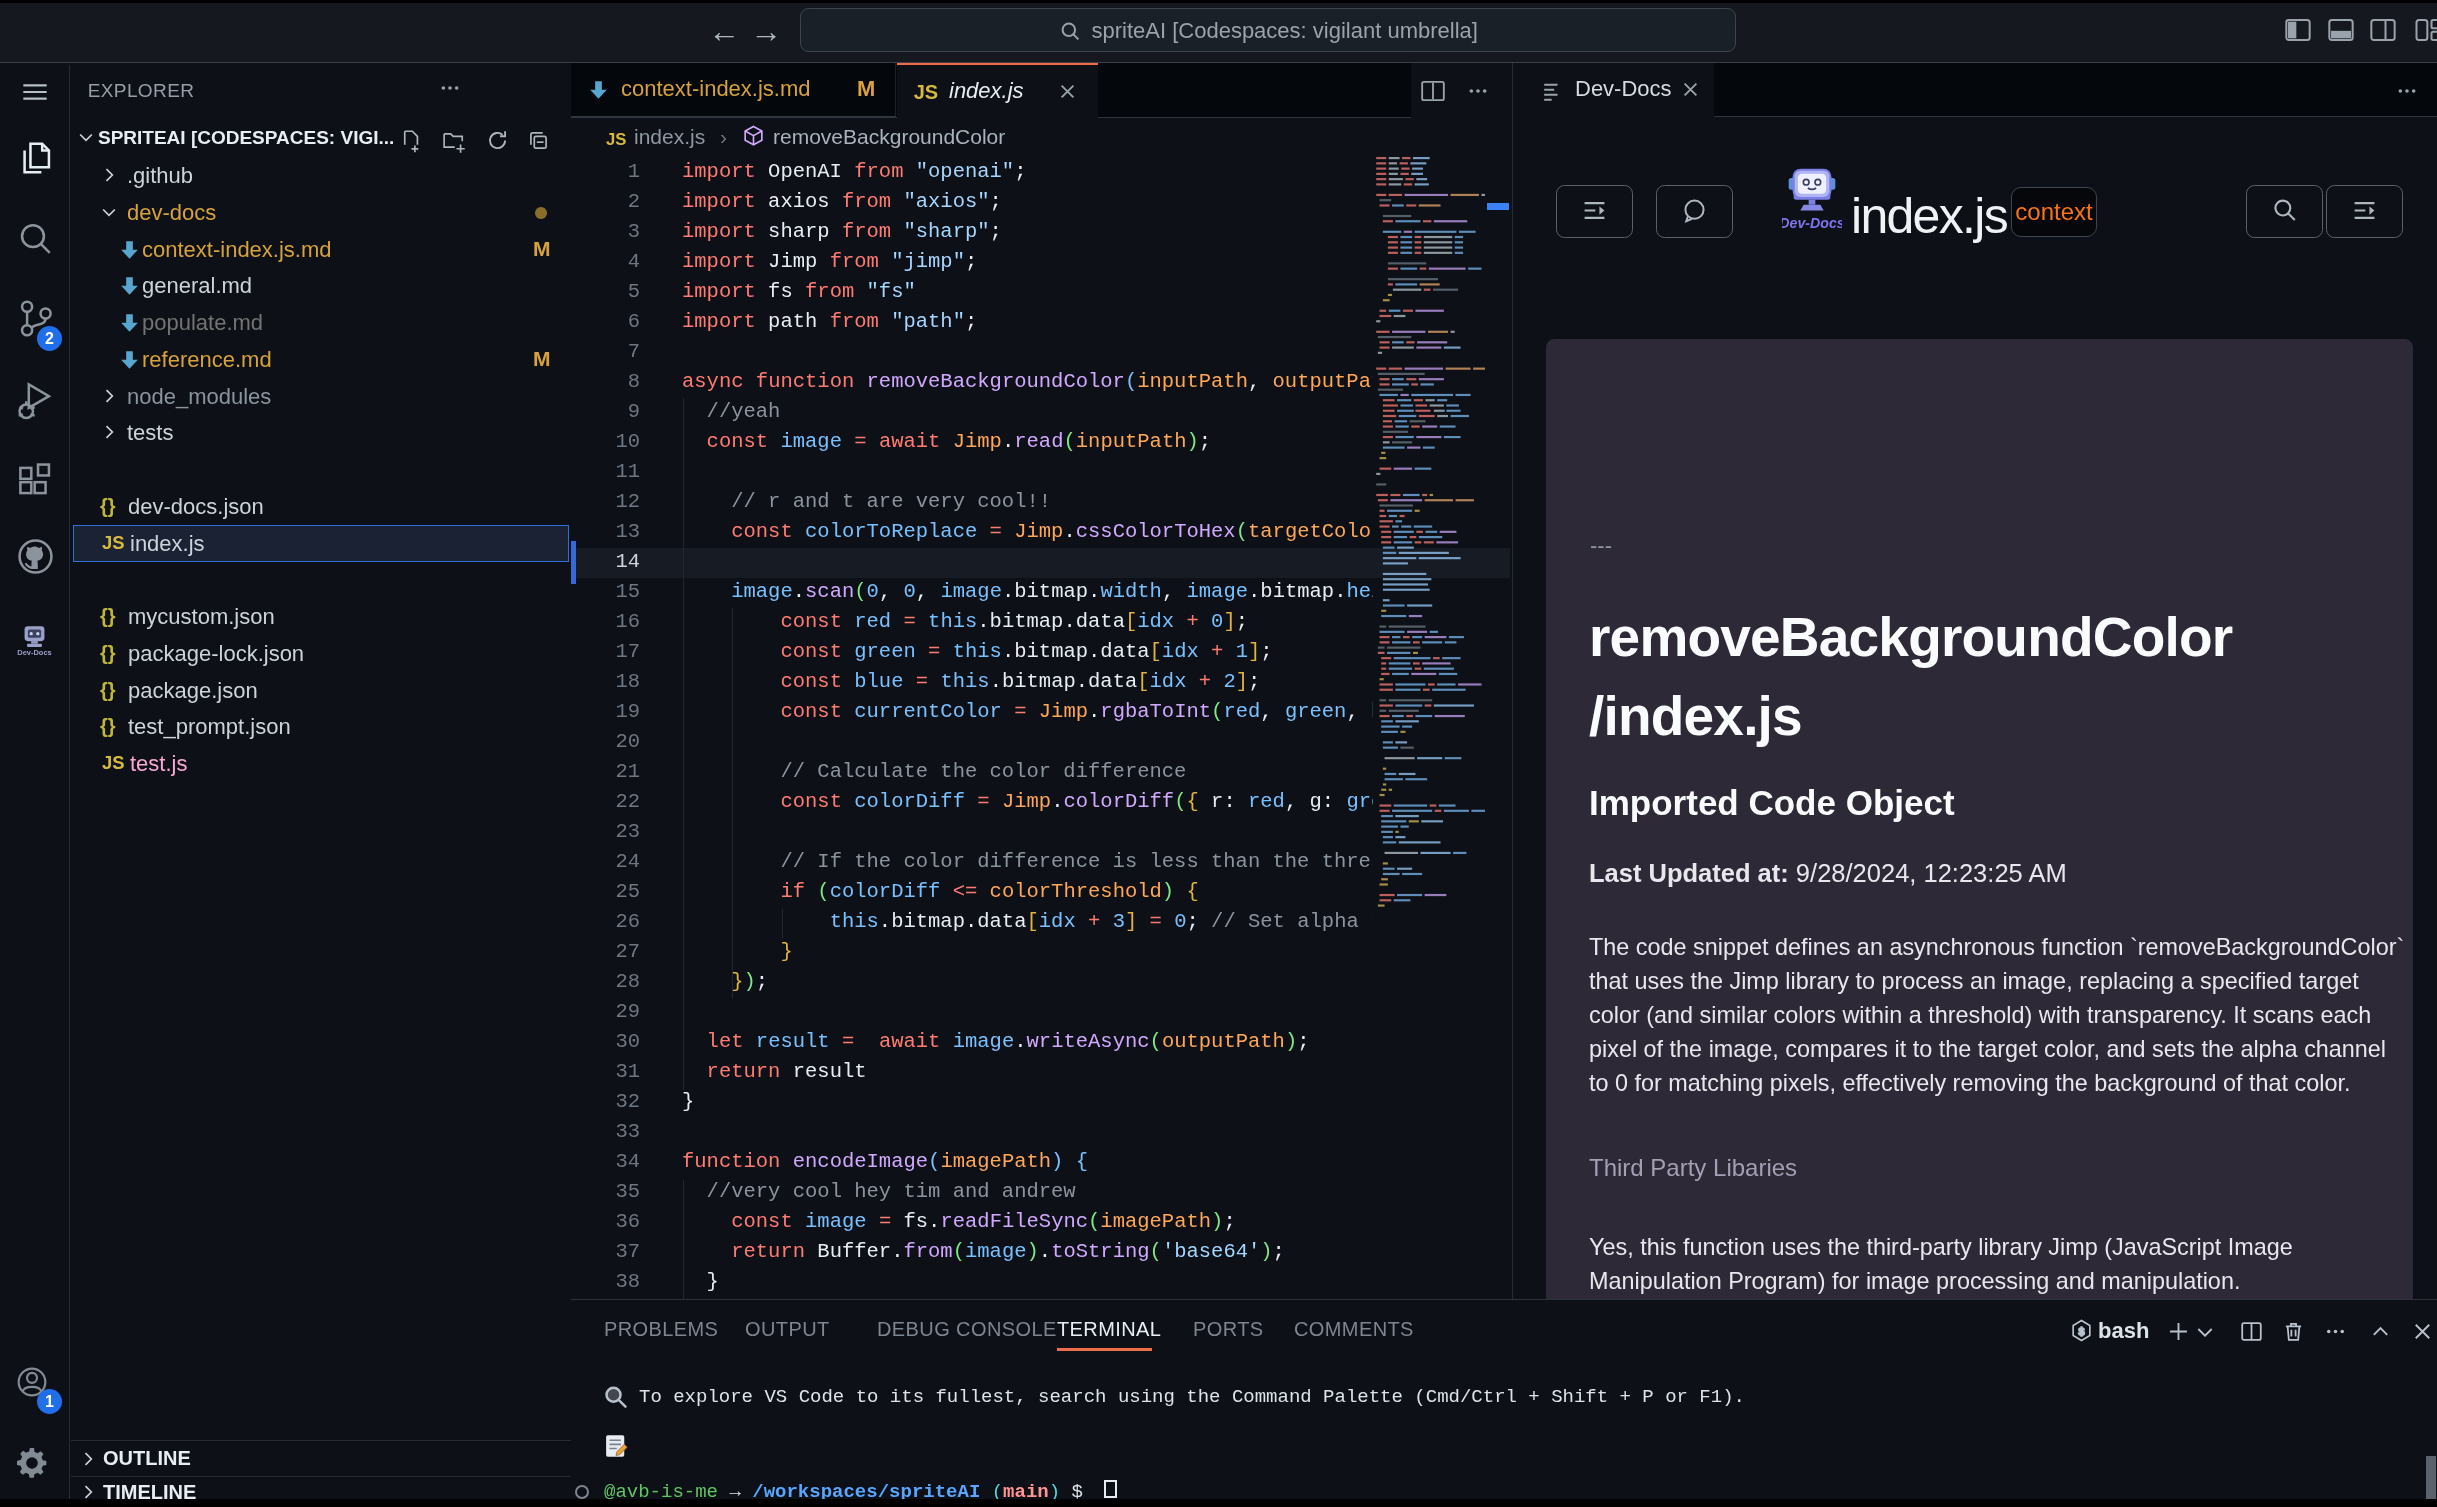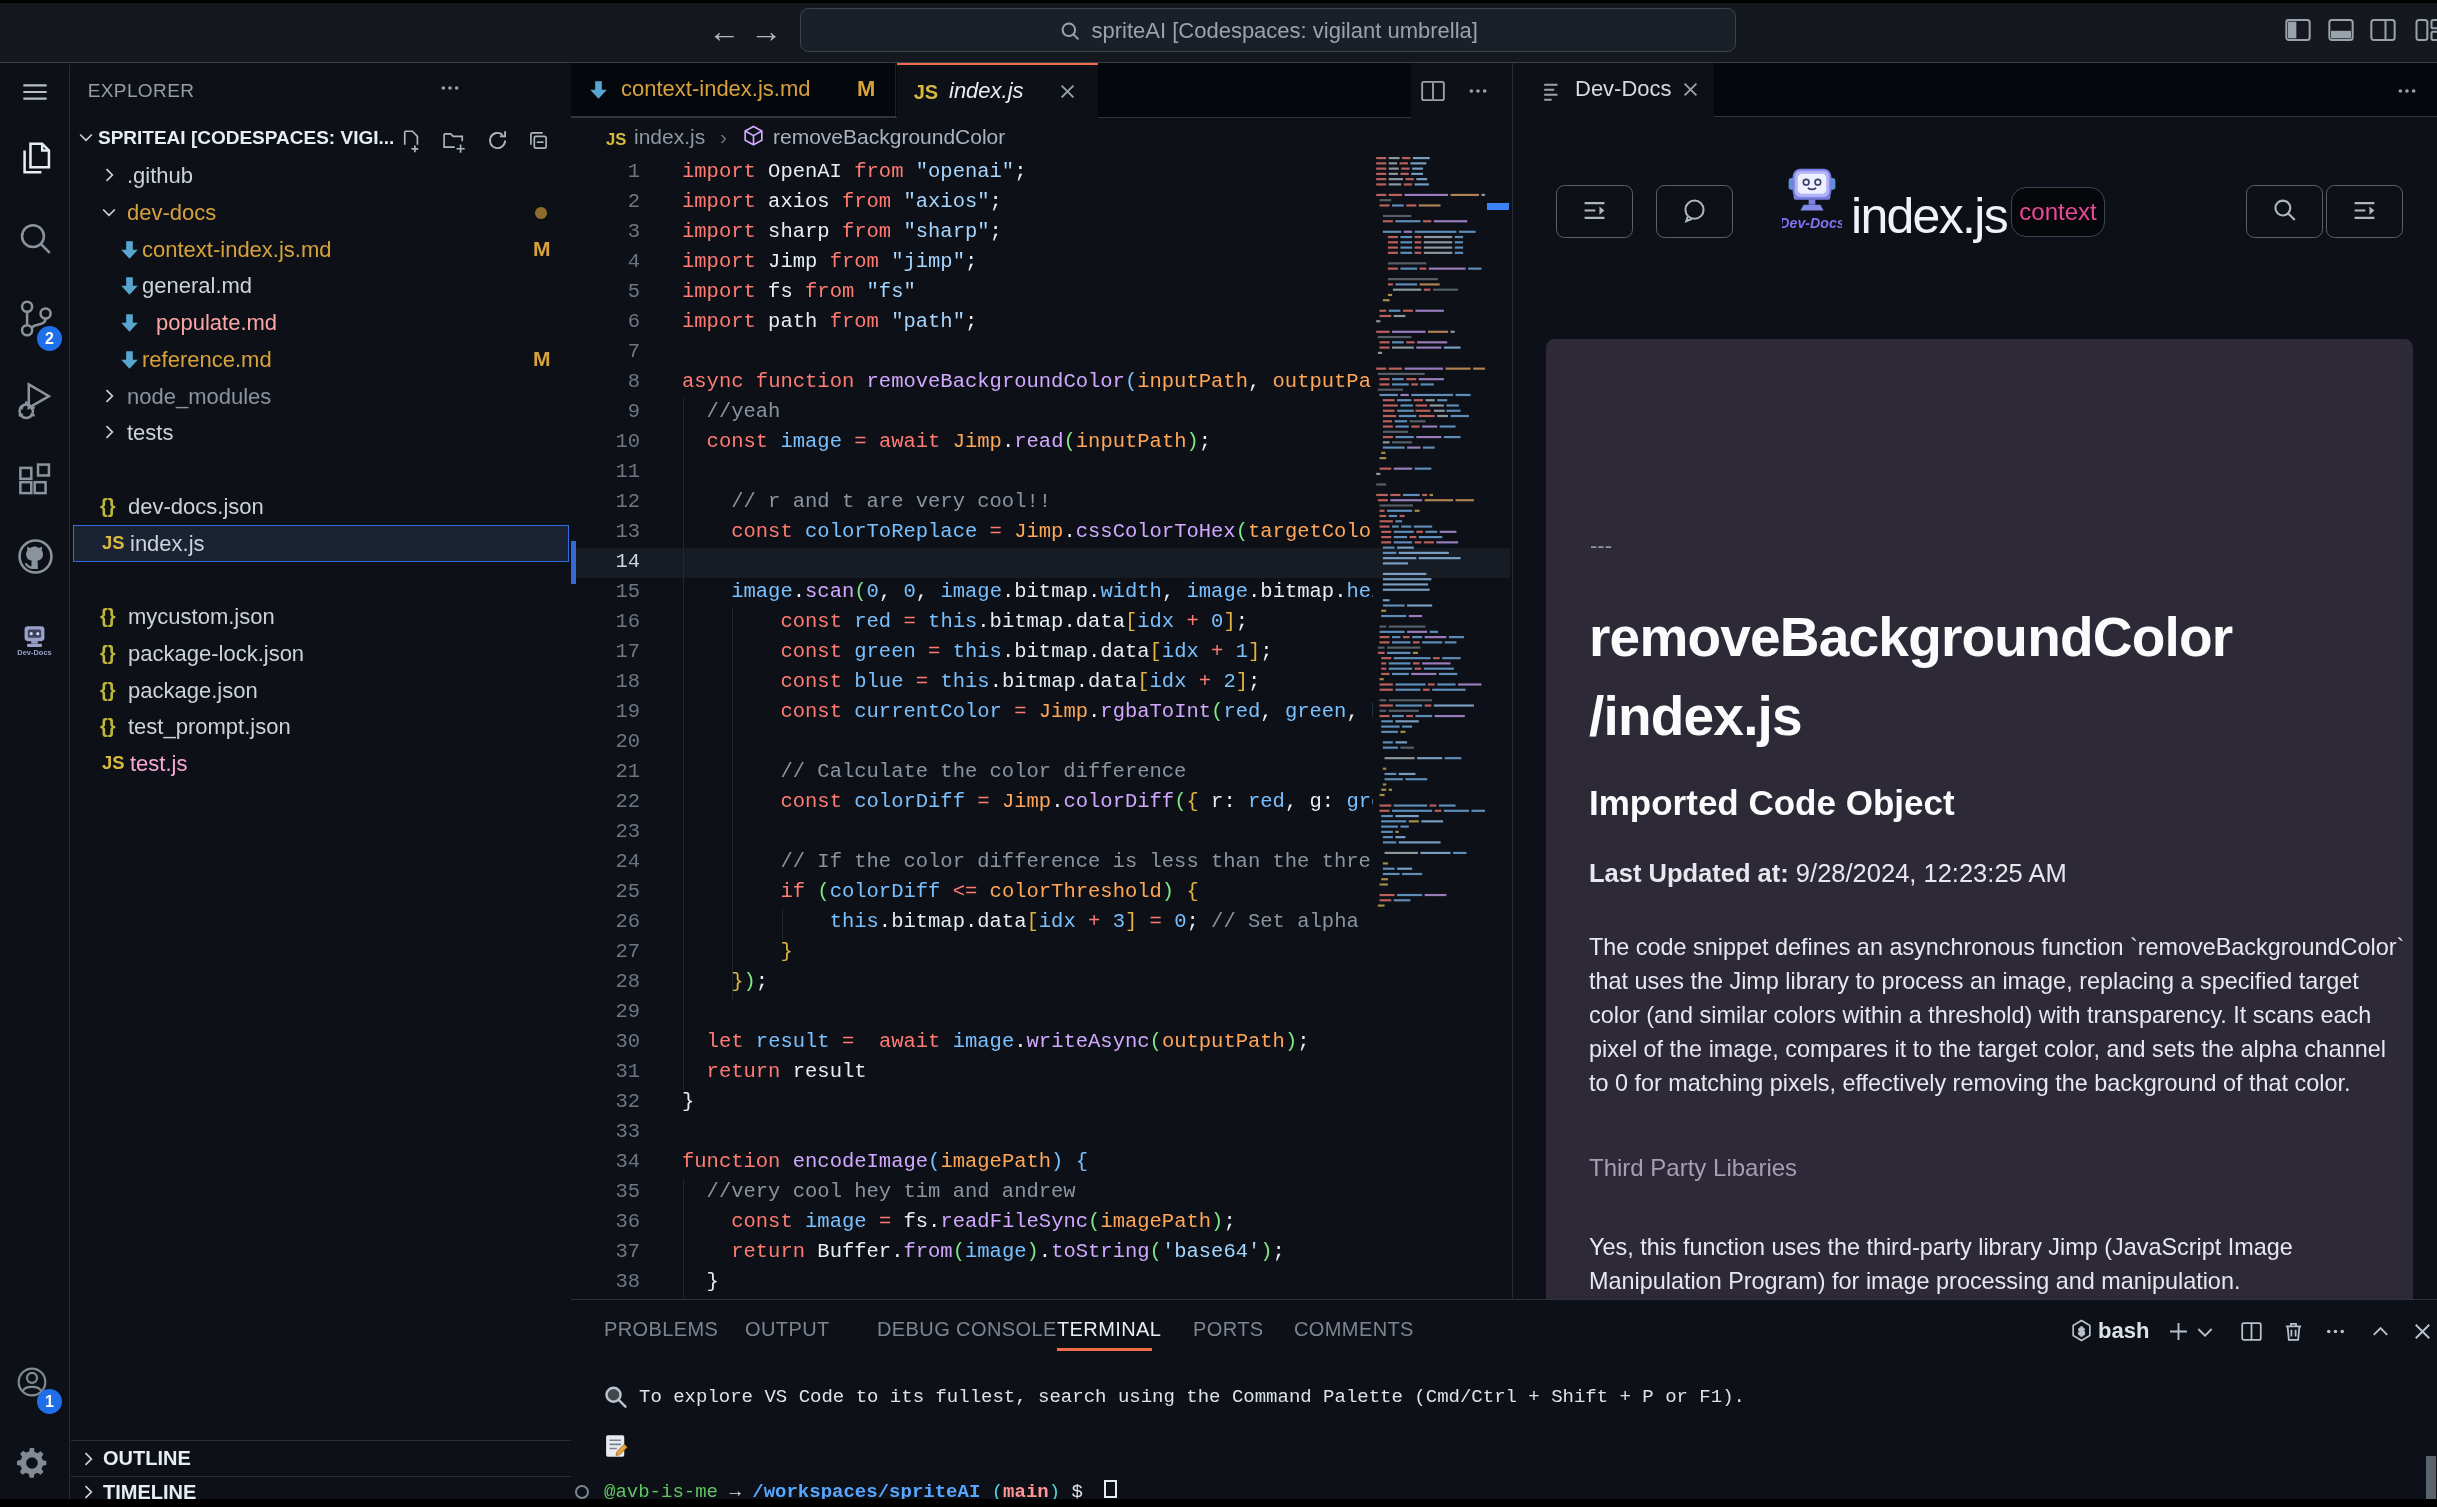--- a/index.html
+++ b/index.html
@@ -292,21 +292,21 @@
         </svg>
       </span>
       <span class="tlabel" style="left:142px;color:#ccd3da">general.md</span>
     </div>
     <div class="trow" style="top:304px">
       <span class="tico" style="left:117px">
         <svg width="25" height="25" viewBox="0 0 30 30">
           <path d="M11 4 h8 v10 h6 l-10 11 -10 -11 h6 z" fill="#58a6cf"></path>
         </svg>
       </span>
-      <span class="tlabel" style="left:156px;color:#fca5a5">populate.md</span>
+      <span class="tlabel" style="left:142px;color:#737373">populate.md</span>
     </div>
     <div class="trow" style="top:341px">
       <span class="tico" style="left:117px">
         <svg width="25" height="25" viewBox="0 0 30 30">
           <path d="M11 4 h8 v10 h6 l-10 11 -10 -11 h6 z" fill="#58a6cf"></path>
         </svg>
       </span>
       <span class="tlabel" style="left:142px;color:#d7a13c">reference.md</span>
       <span class="mbadge">M</span>
     </div>
@@ -872,22 +872,22 @@
 <circle cx="29" cy="17" r="3.4" fill="none" stroke="#3b3f66" stroke-width="2"></circle>
 <circle cx="43" cy="17" r="3.4" fill="none" stroke="#3b3f66" stroke-width="2"></circle>
 <path d="M31 24 q5 3.4 10 0" stroke="#3b3f66" stroke-width="2" fill="none"></path>
 <rect x="32" y="38" width="8" height="6" fill="#7b80e0"></rect>
 <path d="M26 44 h20 l4 7 h-28 z" fill="#8489e4"></path>
 <text x="36" y="72" text-anchor="middle" font-size="17" font-weight="700" font-style="italic" fill="#7f74ee" font-family="Liberation Sans">Dev-Docs</text>
 </g>
         </svg>
       </span>
     <span class="abs" style="left:338px;top:124px;font-size:50px;font-weight:400;letter-spacing:-1.7px;color:#f0f3f6">index.js</span>
-    <div class="abs" style="left:498px;top:124px;width:94px;height:50px;border:1.7px solid #3d4754;border-radius:15px;background:#05070a;
-         font-size:24px;color:#ec4899;text-align:center;line-height:47px">context</div>
+    <div class="abs" style="left:498px;top:124px;width:86px;height:50px;border:1.7px solid #3d4754;border-radius:10px;background:#05070a;
+         font-size:24px;color:#f97316;text-align:center;line-height:47px">context</div>
     <div class="btn" style="left:733px;top:122px">
         <svg width="33" height="33" viewBox="0 0 40 40">
           <g stroke="#aeb6bf" stroke-width="2.6" fill="none">
             <circle cx="18" cy="17" r="9"></circle>
             <path d="M24.5 23.5 l8 8"></path>
           </g>
         </svg>
       </div>
     <div class="btn" style="left:813px;top:122px">
         <svg width="33" height="33" viewBox="0 0 40 40">

